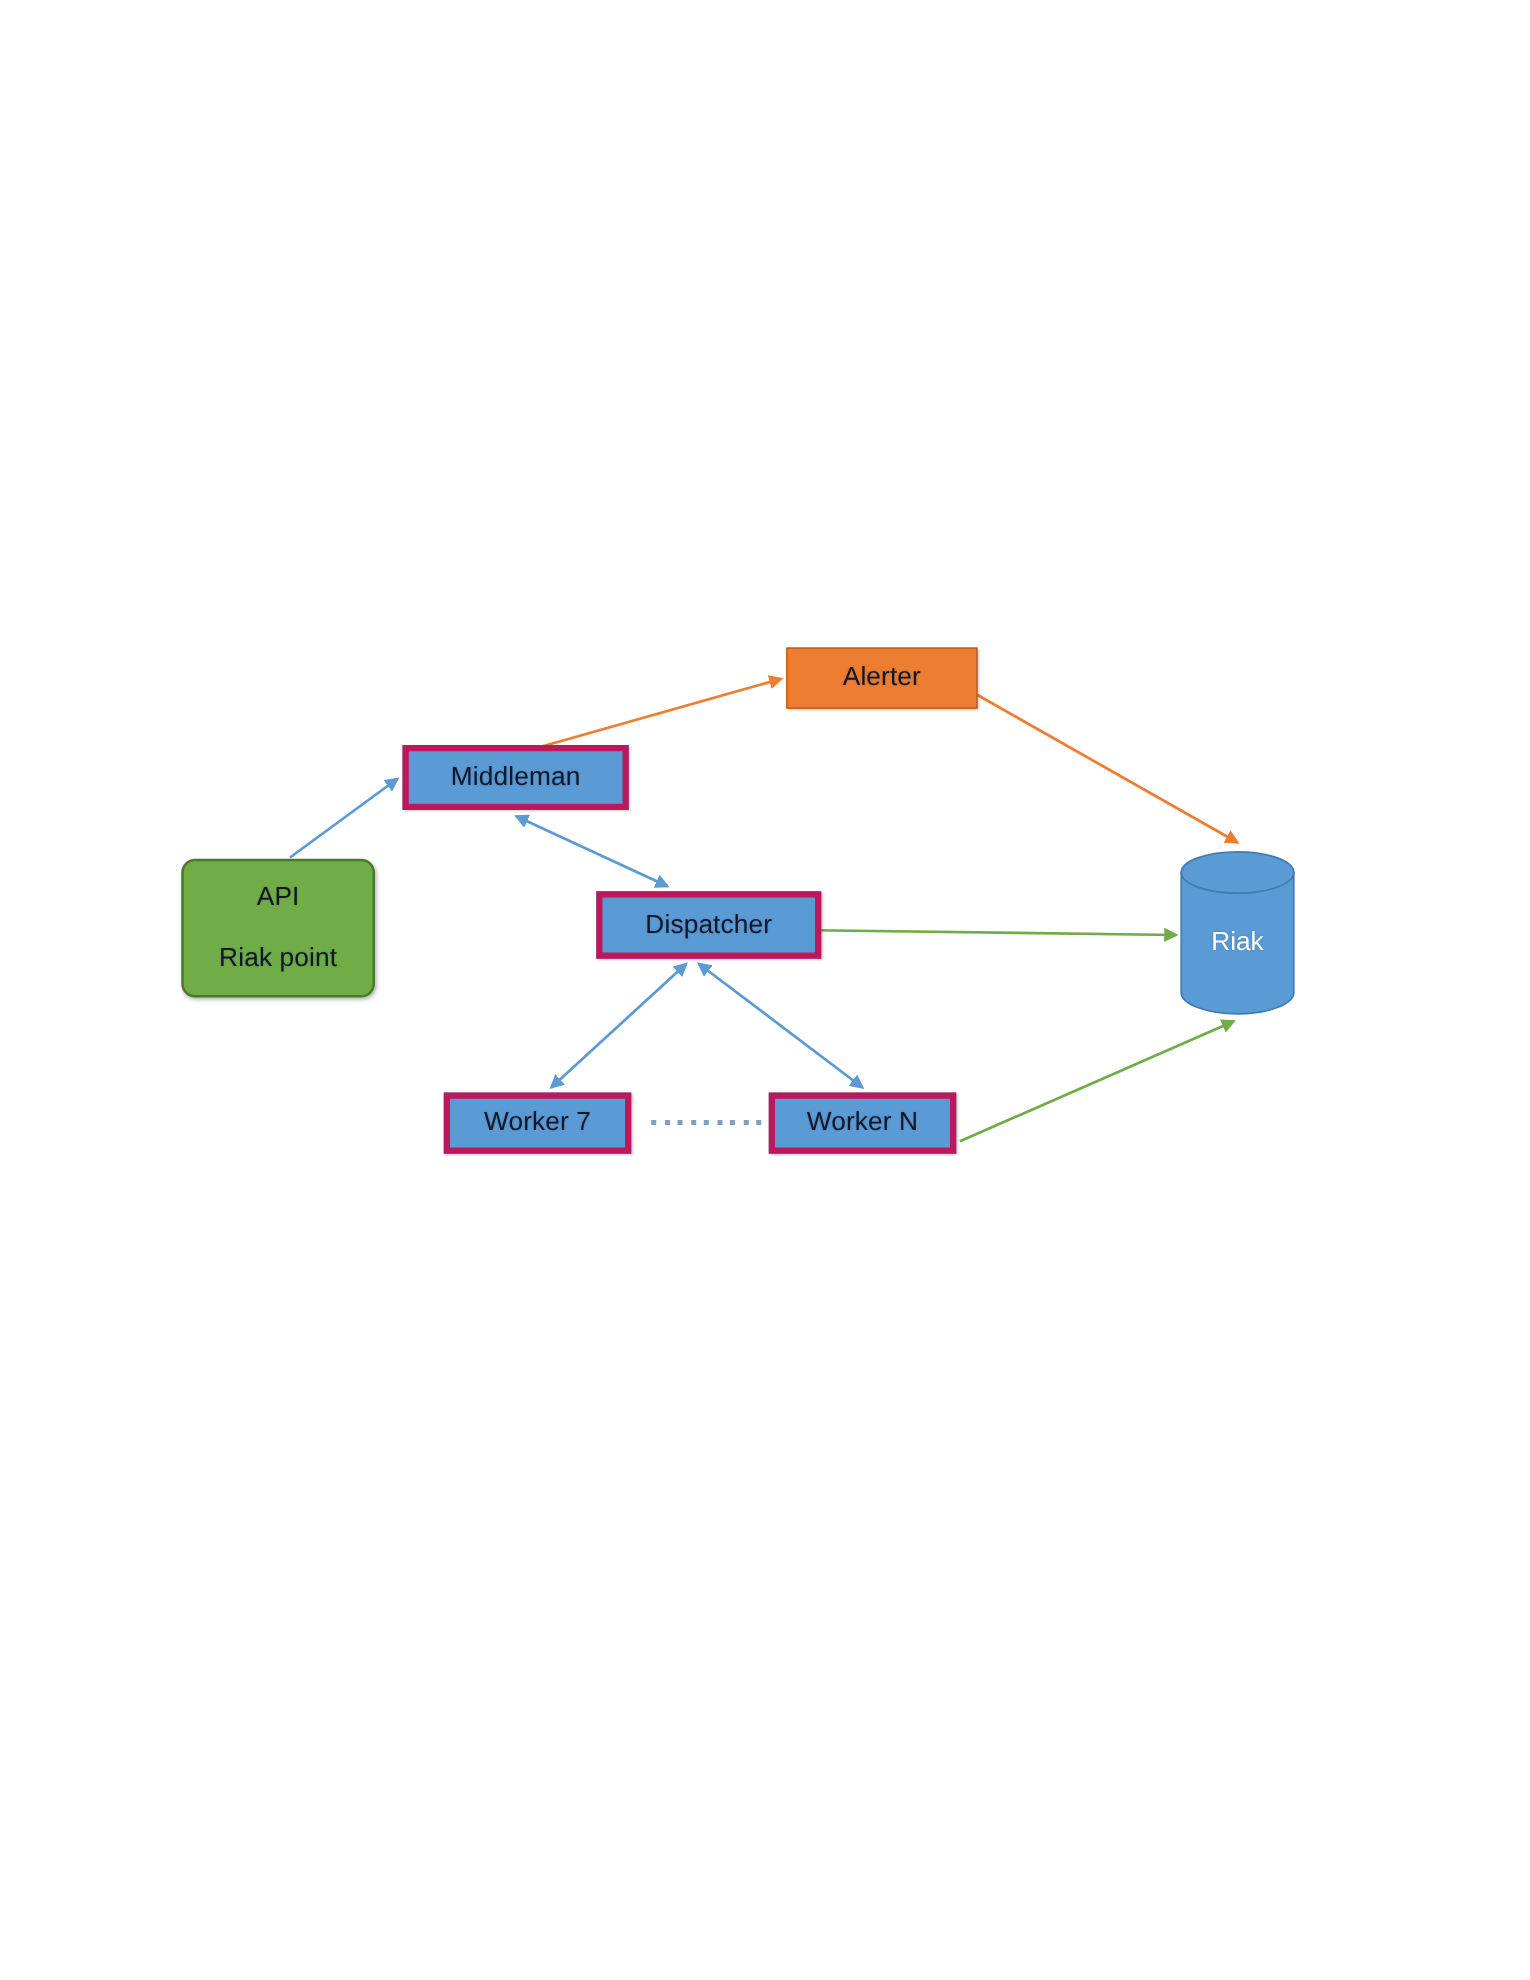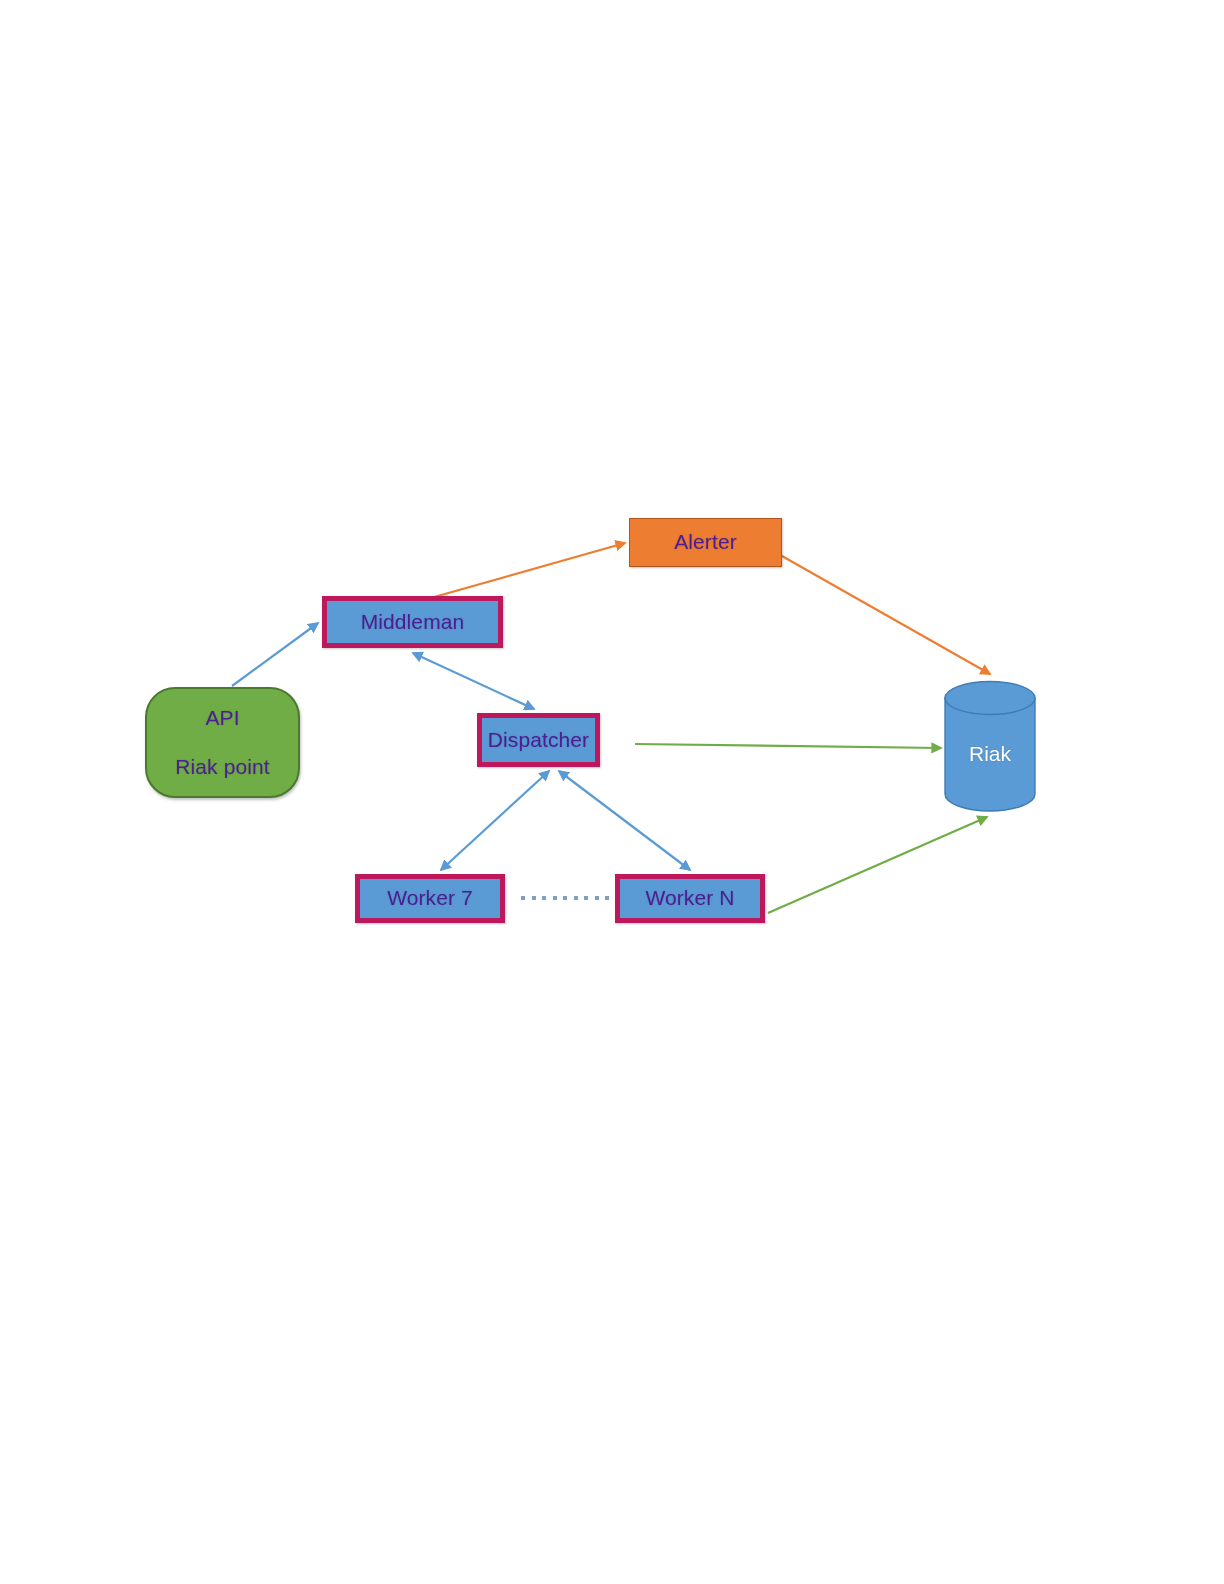--- a/index.html
+++ b/index.html
@@ -28,51 +28,51 @@
     width: 1224px;
     height: 1584px;
     pointer-events: none;
   }
   .node {
     position: absolute;
     box-sizing: border-box;
     display: flex;
     align-items: center;
     justify-content: center;
-    color: #4c1d95;
+    color: #0f172a;
     text-align: center;
     line-height: 1.25;
     letter-spacing: 0.1px;
     text-shadow: 0 0 2px rgba(0,0,0,0.18);
   }
   .proc {
     background: #5b9bd5;
     border: 5px solid #be185d;
     box-shadow: 1px 1px 2px rgba(0,0,0,0.22);
     font-size: 21px;
   }
   .alert-node {
     background: #ed7d31;
     border: 1px solid #b4561c;
     box-shadow: 1px 1px 2px rgba(0,0,0,0.22);
     font-size: 21px;
   }
   .api-node {
     background: #70ad47;
     border: 2px solid #4a7a2c;
-    border-radius: 30px;
+    border-radius: 11px;
     box-shadow: 1px 2px 3px rgba(0,0,0,0.25);
     font-size: 21px;
     flex-direction: column;
     gap: 22px;
   }
   #node-alerter   { left: 629px; top: 518px;  width: 153px; height: 49px; }
   #node-middleman { left: 322px; top: 596px;  width: 181px; height: 52px; }
   #node-api       { left: 145px; top: 687px;  width: 155px; height: 111px; }
-  #node-dispatcher{ left: 477px; top: 713px;  width: 123px; height: 54px; }
+  #node-dispatcher{ left: 477px; top: 713px;  width: 180px; height: 54px; }
   #node-worker1   { left: 355px; top: 874px;  width: 150px; height: 49px; }
   #node-workern   { left: 615px; top: 874px;  width: 150px; height: 49px; }
 
   #node-riak {
     position: absolute;
     left: 944px;
     top: 681px;
     width: 92px;
     height: 130px;
   }

